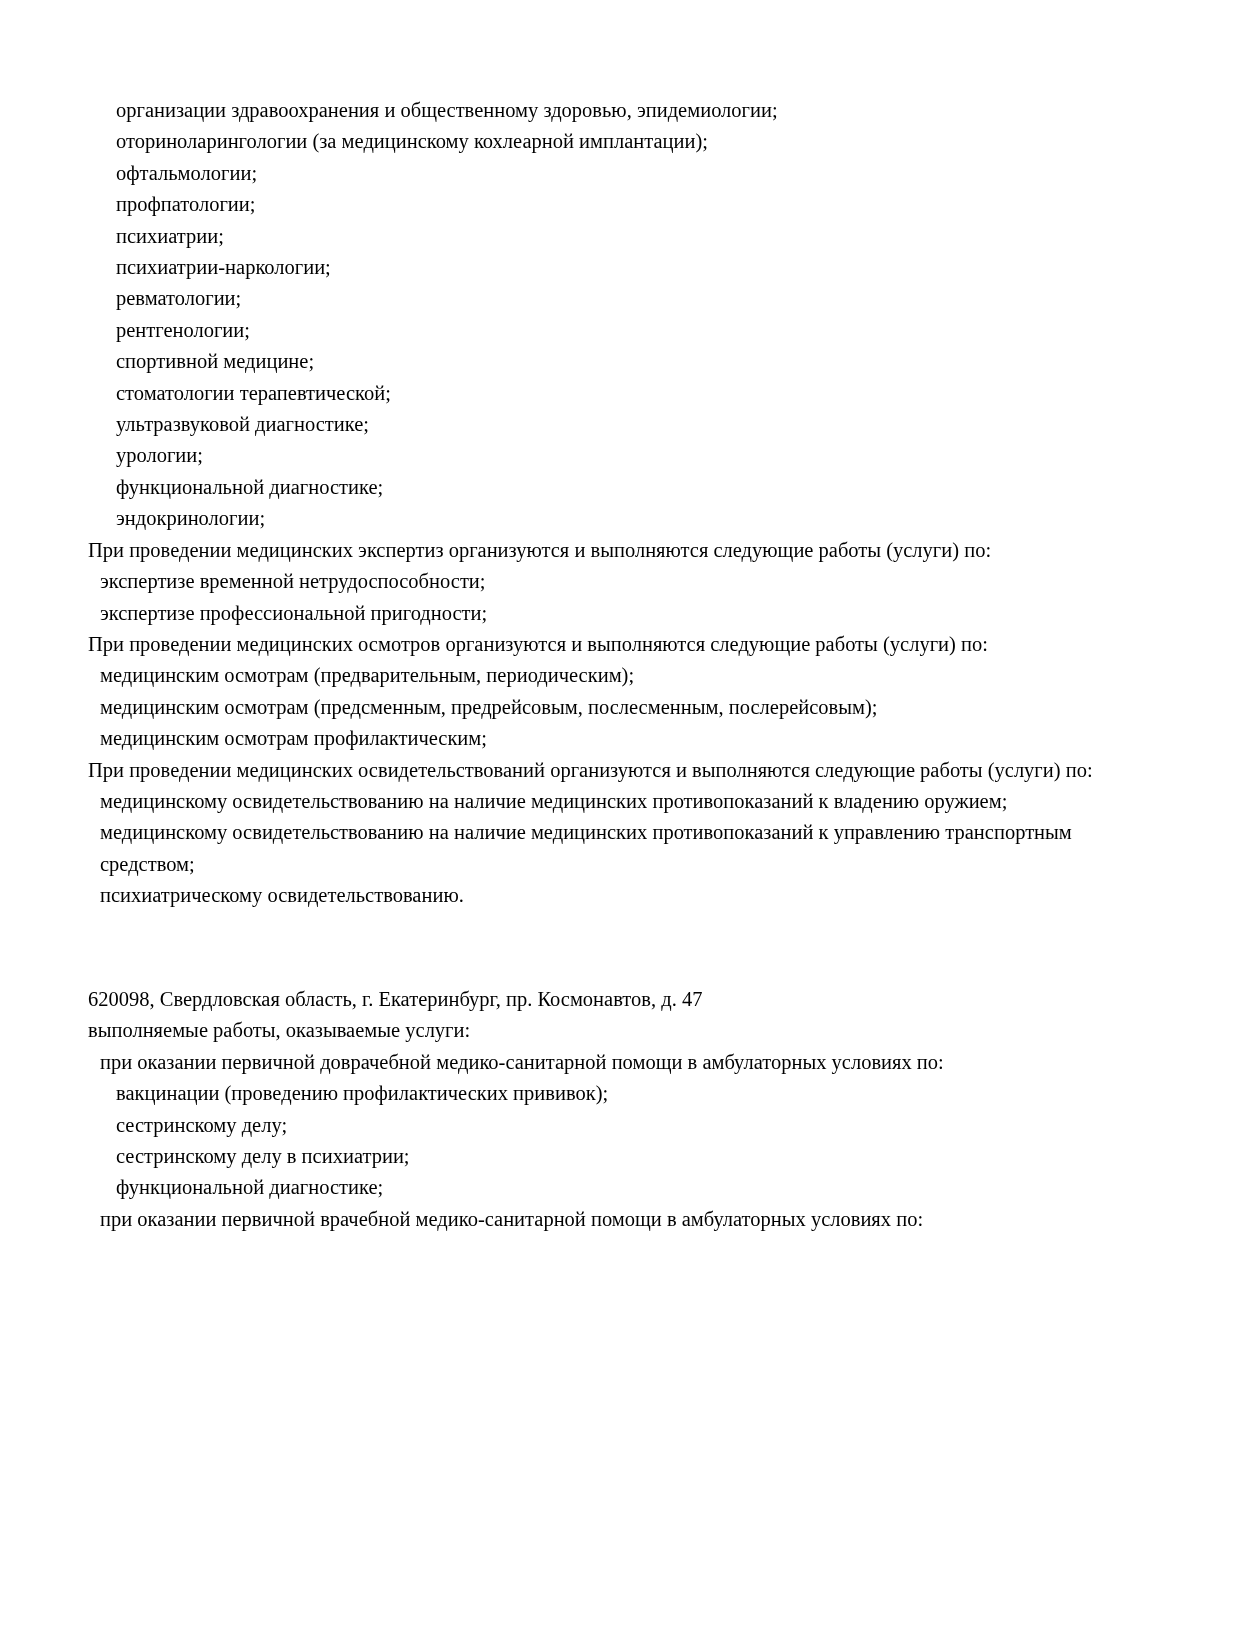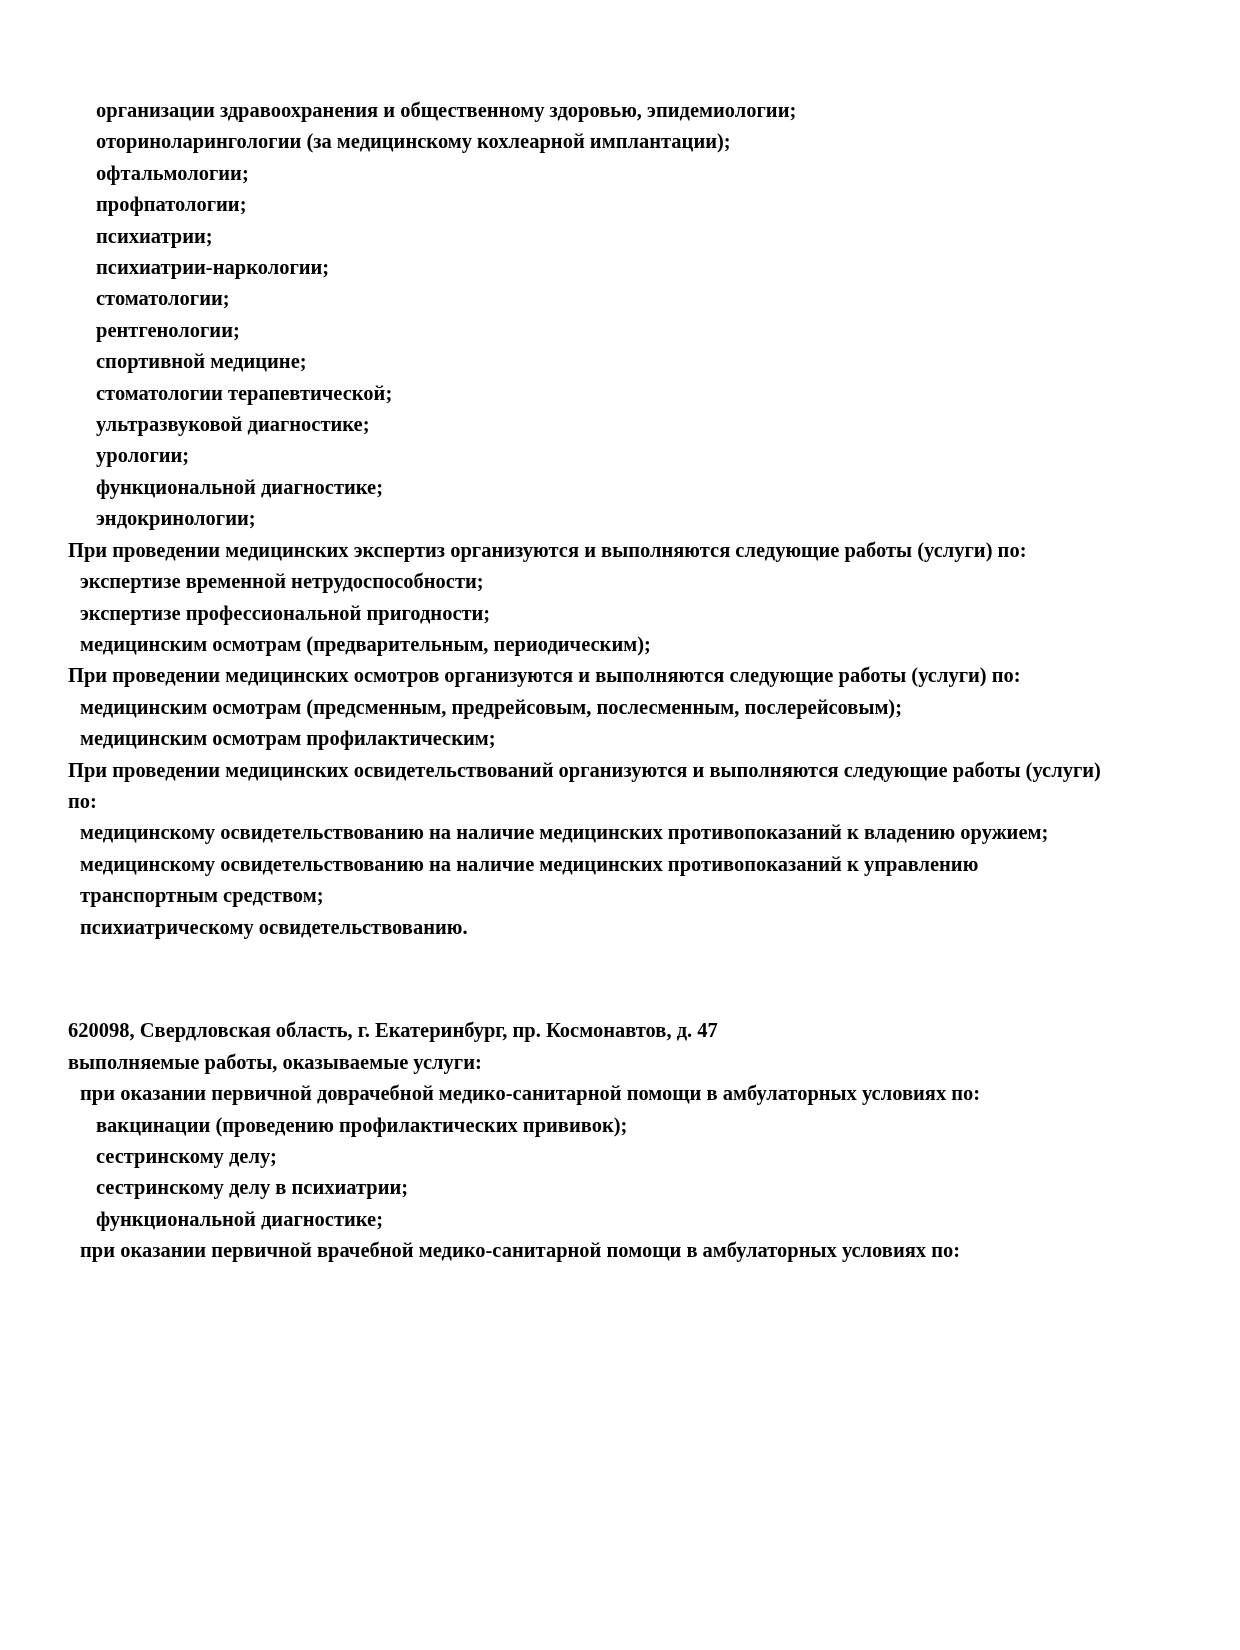--- a/index.html
+++ b/index.html
@@ -11,22 +11,21 @@
     width: 1240px;
     height: 1650px;
     font-family: "Liberation Serif", "DejaVu Serif", serif;
     color: #000000;
   }
   .page {
     position: relative;
     width: 1240px;
     height: 1650px;
     box-sizing: border-box;
-    padding: 95px 120px 60px 68px;
-    font-weight: bold;
+    padding: 95px 120px 60px 88px;
   }
   .doc-body {
     font-size: 20.5px;
     line-height: 31.4px;
   }
   .line {
     white-space: pre-wrap;
     margin: 0;
   }
   
@@ -42,33 +41,33 @@
 <body>
 
 <div class="page">
   <div class="doc-body" id="doc-body">
       <p class="line ind-3">организации здравоохранения и общественному здоровью, эпидемиологии;</p>
       <p class="line ind-3">оториноларингологии (за медицинскому кохлеарной имплантации);</p>
       <p class="line ind-3">офтальмологии;</p>
       <p class="line ind-3">профпатологии;</p>
       <p class="line ind-3">психиатрии;</p>
       <p class="line ind-3">психиатрии-наркологии;</p>
-      <p class="line ind-3">стоматологии;</p>
+      <p class="line ind-3">ревматологии;</p>
       <p class="line ind-3">рентгенологии;</p>
       <p class="line ind-3">спортивной медицине;</p>
       <p class="line ind-3">стоматологии терапевтической;</p>
       <p class="line ind-3">ультразвуковой диагностике;</p>
       <p class="line ind-3">урологии;</p>
       <p class="line ind-3">функциональной диагностике;</p>
       <p class="line ind-3">эндокринологии;</p>
       <p class="line ind-0">При проведении медицинских экспертиз организуются и выполняются следующие работы (услуги) по:</p>
       <p class="line ind-1">экспертизе временной нетрудоспособности;</p>
       <p class="line ind-1">экспертизе профессиональной пригодности;</p>
+      <p class="line ind-0">При проведении медицинских осмотров организуются и выполняются следующие работы (услуги) по:</p>
       <p class="line ind-1">медицинским осмотрам (предварительным, периодическим);</p>
-      <p class="line ind-0">При проведении медицинских осмотров организуются и выполняются следующие работы (услуги) по:</p>
       <p class="line ind-1">медицинским осмотрам (предсменным, предрейсовым, послесменным, послерейсовым);</p>
       <p class="line ind-1">медицинским осмотрам профилактическим;</p>
       <p class="line ind-0">При проведении медицинских освидетельствований организуются и выполняются следующие работы (услуги) по:</p>
       <p class="line ind-1">медицинскому освидетельствованию на наличие медицинских противопоказаний к владению оружием;</p>
       <p class="line ind-1">медицинскому освидетельствованию на наличие медицинских противопоказаний к управлению транспортным средством;</p>
       <p class="line ind-1">психиатрическому освидетельствованию.</p>
       <p class="blank"></p>
       <p class="line ind-0">620098, Свердловская область, г. Екатеринбург, пр. Космонавтов, д. 47</p>
       <p class="line ind-0">выполняемые работы, оказываемые услуги:</p>
       <p class="line ind-1">при оказании первичной доврачебной медико-санитарной помощи в амбулаторных условиях по:</p>

